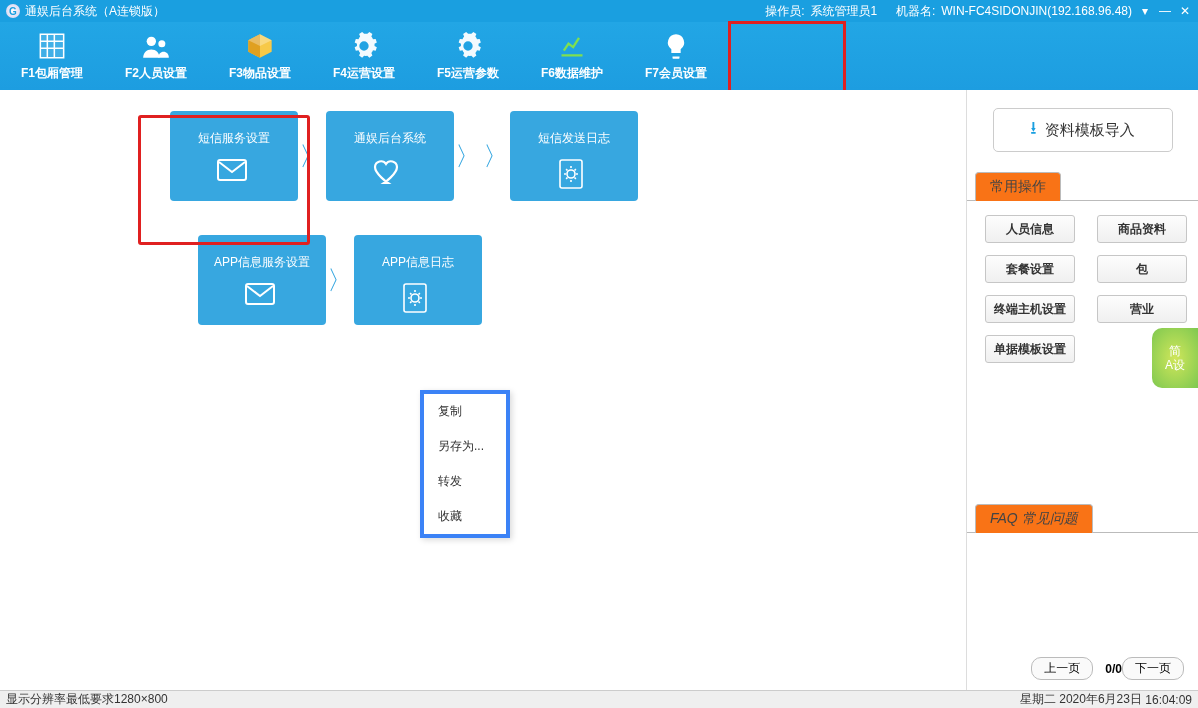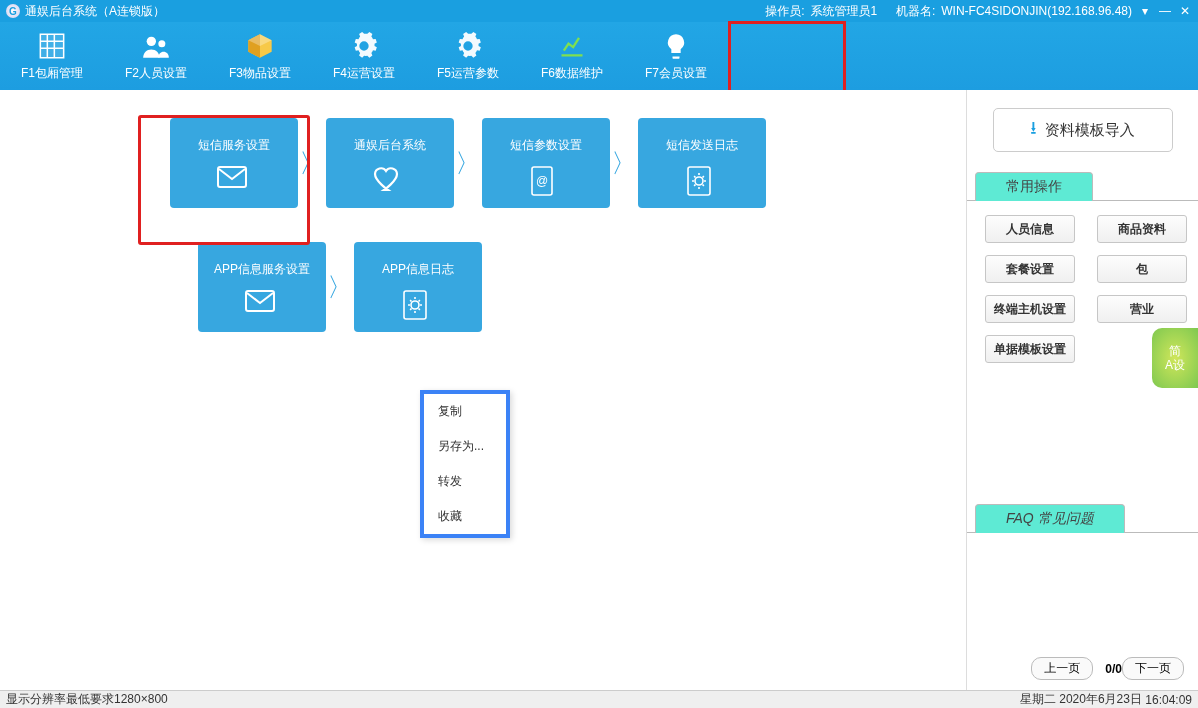--- a/index.html
+++ b/index.html
@@ -4,45 +4,45 @@
 <style>
 * { box-sizing: border-box; margin: 0; padding: 0; font-family: "Microsoft YaHei", SimSun, sans-serif; }
 body { width: 1198px; height: 708px; overflow: hidden; background: #fff; position: relative; }
 
 .titlebar { height: 22px; background: #1a9fe0; color: #fff; font-size: 12px; display: flex; align-items: center; padding: 0 6px; }
 .titlebar .logo { width: 14px; height: 14px; border-radius: 7px; background: radial-gradient(#fff, #cce); margin-right: 5px; display: flex; align-items:center; justify-content:center; color:#1a9fe0; font-size:10px; font-weight:bold;}
 .titlebar .spacer { flex: 1; }
 .titlebar .right { font-size: 12px; display:flex; gap:6px; align-items:center;}
 .winbtn { width:14px; text-align:center; cursor:pointer;}
 
-.toolbar { height: 68px; background: linear-gradient(#22a6e5, #1d9de0); display: flex; color: #fff; }
+.toolbar { height: 68px; background: linear-gradient(#22a6e5, #1d9de0); display: flex; color: #fff; font-weight: bold; }
 .tb-item { width: 104px; display:flex; flex-direction:column; align-items:center; justify-content:center; font-size:12px; cursor:pointer;}
 .tb-item.active { background: #3cb1ea; }
 .tb-item .tb-icon { width:30px; height:30px; margin-bottom:4px; display:flex; align-items:center; justify-content:center;}
 .red-box-tb { position:absolute; border:3px solid #e02020; top:21px; left:728px; width:118px; height:72px; pointer-events:none;}
 
 .workspace { display:flex; height: calc(100% - 22px - 68px - 18px); }
-.canvas { flex:1; position:relative; background:#fff; padding:28px 40px;}
+.canvas { flex:1; position:relative; background:#fff; padding:21px 40px;}
 .sidebar { width:232px; border-left:1px solid #ddd; background:#fff; position:relative; padding:18px 0 0 0;}
 
 .row1, .row2 { display:flex; align-items:center; }
 .row1 { margin-left:130px; }
 .row2 { margin-left:158px; margin-top:34px;}
 .tile { width:128px; height:90px; background:#37a7e0; border-radius:4px; color:#fff; display:flex; flex-direction:column; align-items:center; justify-content:center; gap:12px; font-size:12px; cursor:pointer;}
 .tile .t-icon { width:34px; height:24px; }
 .chev { width:28px; height:90px; display:flex; align-items:center; justify-content:center; color:#37a7e0; font-size:26px;}
 .red-box-tile { position:absolute; border:3px solid #e02020; top:25px; left:138px; width:172px; height:130px; border-radius:3px; pointer-events:none;}
 
 .ctxmenu { position:absolute; left:420px; top:300px; width:90px; background:#fff; border:4px solid #3b82f6; box-shadow:2px 2px 6px rgba(0,0,0,.15);}
 .ctxmenu div { padding:9px 14px; font-size:12px; color:#333; cursor:pointer;}
 
 .import-btn { margin:0 auto 20px; width:180px; height:44px; border:1px solid #ccc; border-radius:5px; display:flex; align-items:center; justify-content:center; gap:8px; font-size:15px; color:#333; cursor:pointer;}
 .import-btn .dl { color:#1a9fe0; font-size:18px;}
 
-.panel-tab { display:inline-block; border:1px solid #bbb; border-bottom:none; padding:5px 30px; font-size:14px; background:#5eead4; margin-left:8px; border-radius:4px 4px 0 0; color:#444;}
+.panel-tab { display:inline-block; border:1px solid #bbb; border-bottom:none; padding:5px 14px; font-size:14px; background:#f97316; margin-left:8px; border-radius:4px 4px 0 0; color:#444;}
 .panel-line { border-top:1px solid #bbb; margin-top:-1px;}
 .quick-grid { padding:14px 10px 10px 18px; display:grid; grid-template-columns: 90px 90px; column-gap:22px; row-gap:12px;}
 .quick-btn { height:28px; border:1px solid #c6c6c6; border-radius:3px; background:linear-gradient(#fdfdfd,#f0f0f0); font-size:12px; color:#333; display:flex; align-items:center; justify-content:center; cursor:pointer;font-weight:bold;}
 .float-badge { position:absolute; right:0; top:238px; width:46px; height:60px; background:radial-gradient(#cfe65a,#7ec850); border-radius:10px 0 0 10px; color:#fff; font-size:12px; display:flex; flex-direction:column; align-items:center; justify-content:center; line-height:1.2;}
 
 .faq-sec { position:absolute; top:414px; left:0; right:0;}
 .pager { position:absolute; bottom:10px; right:14px; display:flex; align-items:center; font-size:12px;}
 .pager .pgbtn { border:1px solid #bbb; border-radius:10px; padding:2px 12px; background:#fafafa; cursor:pointer;}
 
 .statusbar { height:18px; background:#efefef; border-top:1px solid #ccc; font-size:12px; color:#333; display:flex; align-items:center; padding:0 6px; position:absolute; bottom:0; left:0; right:0;}
@@ -149,29 +149,20 @@
         <div class="chev">〉</div>
         <div class="tile">
           <span>通娱后台系统</span>
           <div class="t-icon">
             <svg width="30" height="26" viewBox="0 0 30 26" fill="none" stroke="#fff" stroke-width="2.2">
               <path d="M15 24S2 15 2 8a6 6 0 0111-3 6 6 0 0111 3c0 7-13 16-13 16z"></path>
             </svg>
           </div>
         </div>
         <div class="chev">〉</div>
-        <div class="tile">
-          <span>短信参数设置</span>
-          <div class="t-icon">
-            <svg width="26" height="30" viewBox="0 0 26 30" fill="none" stroke="#fff" stroke-width="1.6">
-              <rect x="3" y="1" width="20" height="28" rx="2"></rect>
-              <text x="13" y="19" text-anchor="middle" fill="#fff" font-size="12" stroke="none">@</text>
-            </svg>
-          </div>
-        </div>
         <div class="chev">〉</div>
         <div class="tile">
           <span>短信发送日志</span>
           <div class="t-icon">
             <svg width="28" height="30" viewBox="0 0 28 30" fill="none" stroke="#fff" stroke-width="1.6">
               <rect x="3" y="1" width="22" height="28" rx="2"></rect>
               <circle cx="14" cy="15" r="4"></circle>
               <path d="M14 9v-2M14 23v-2M9 15H7M21 15h-2M10.5 11.5l-1.4-1.4M18.9 19.9l-1.4-1.4M10.5 18.5l-1.4 1.4M18.9 10.1l-1.4 1.4"></path>
             </svg>
           </div>

